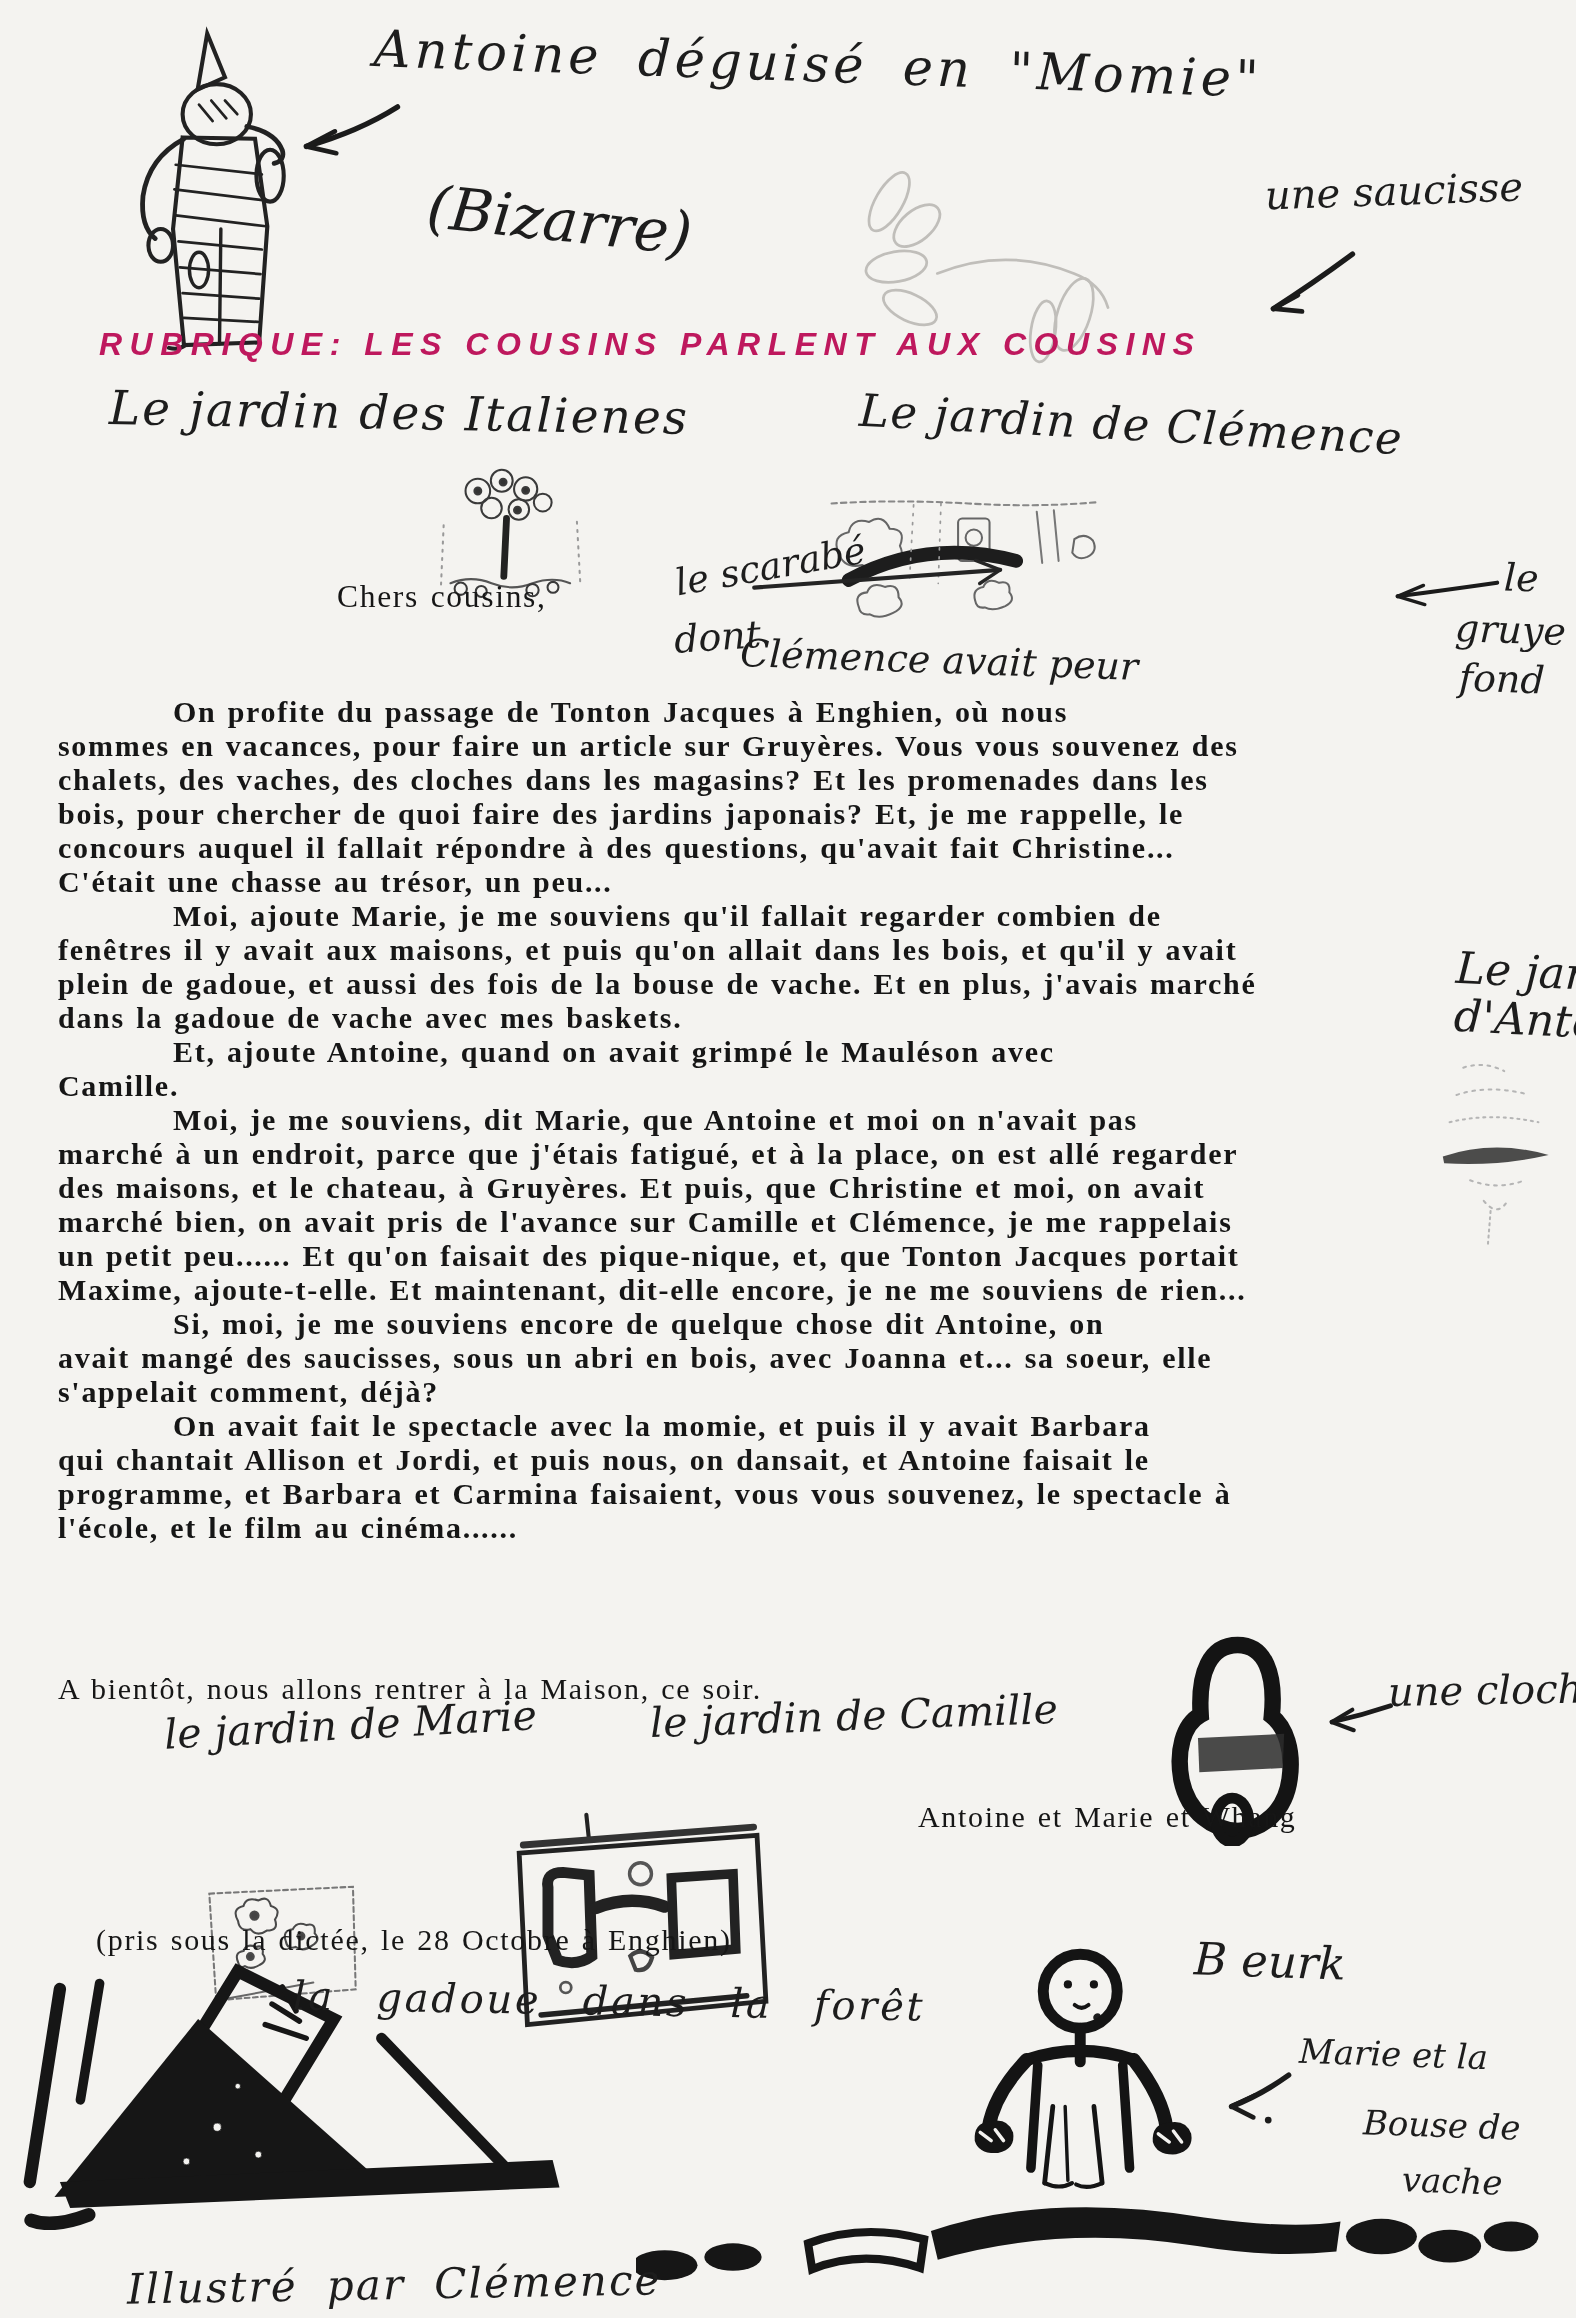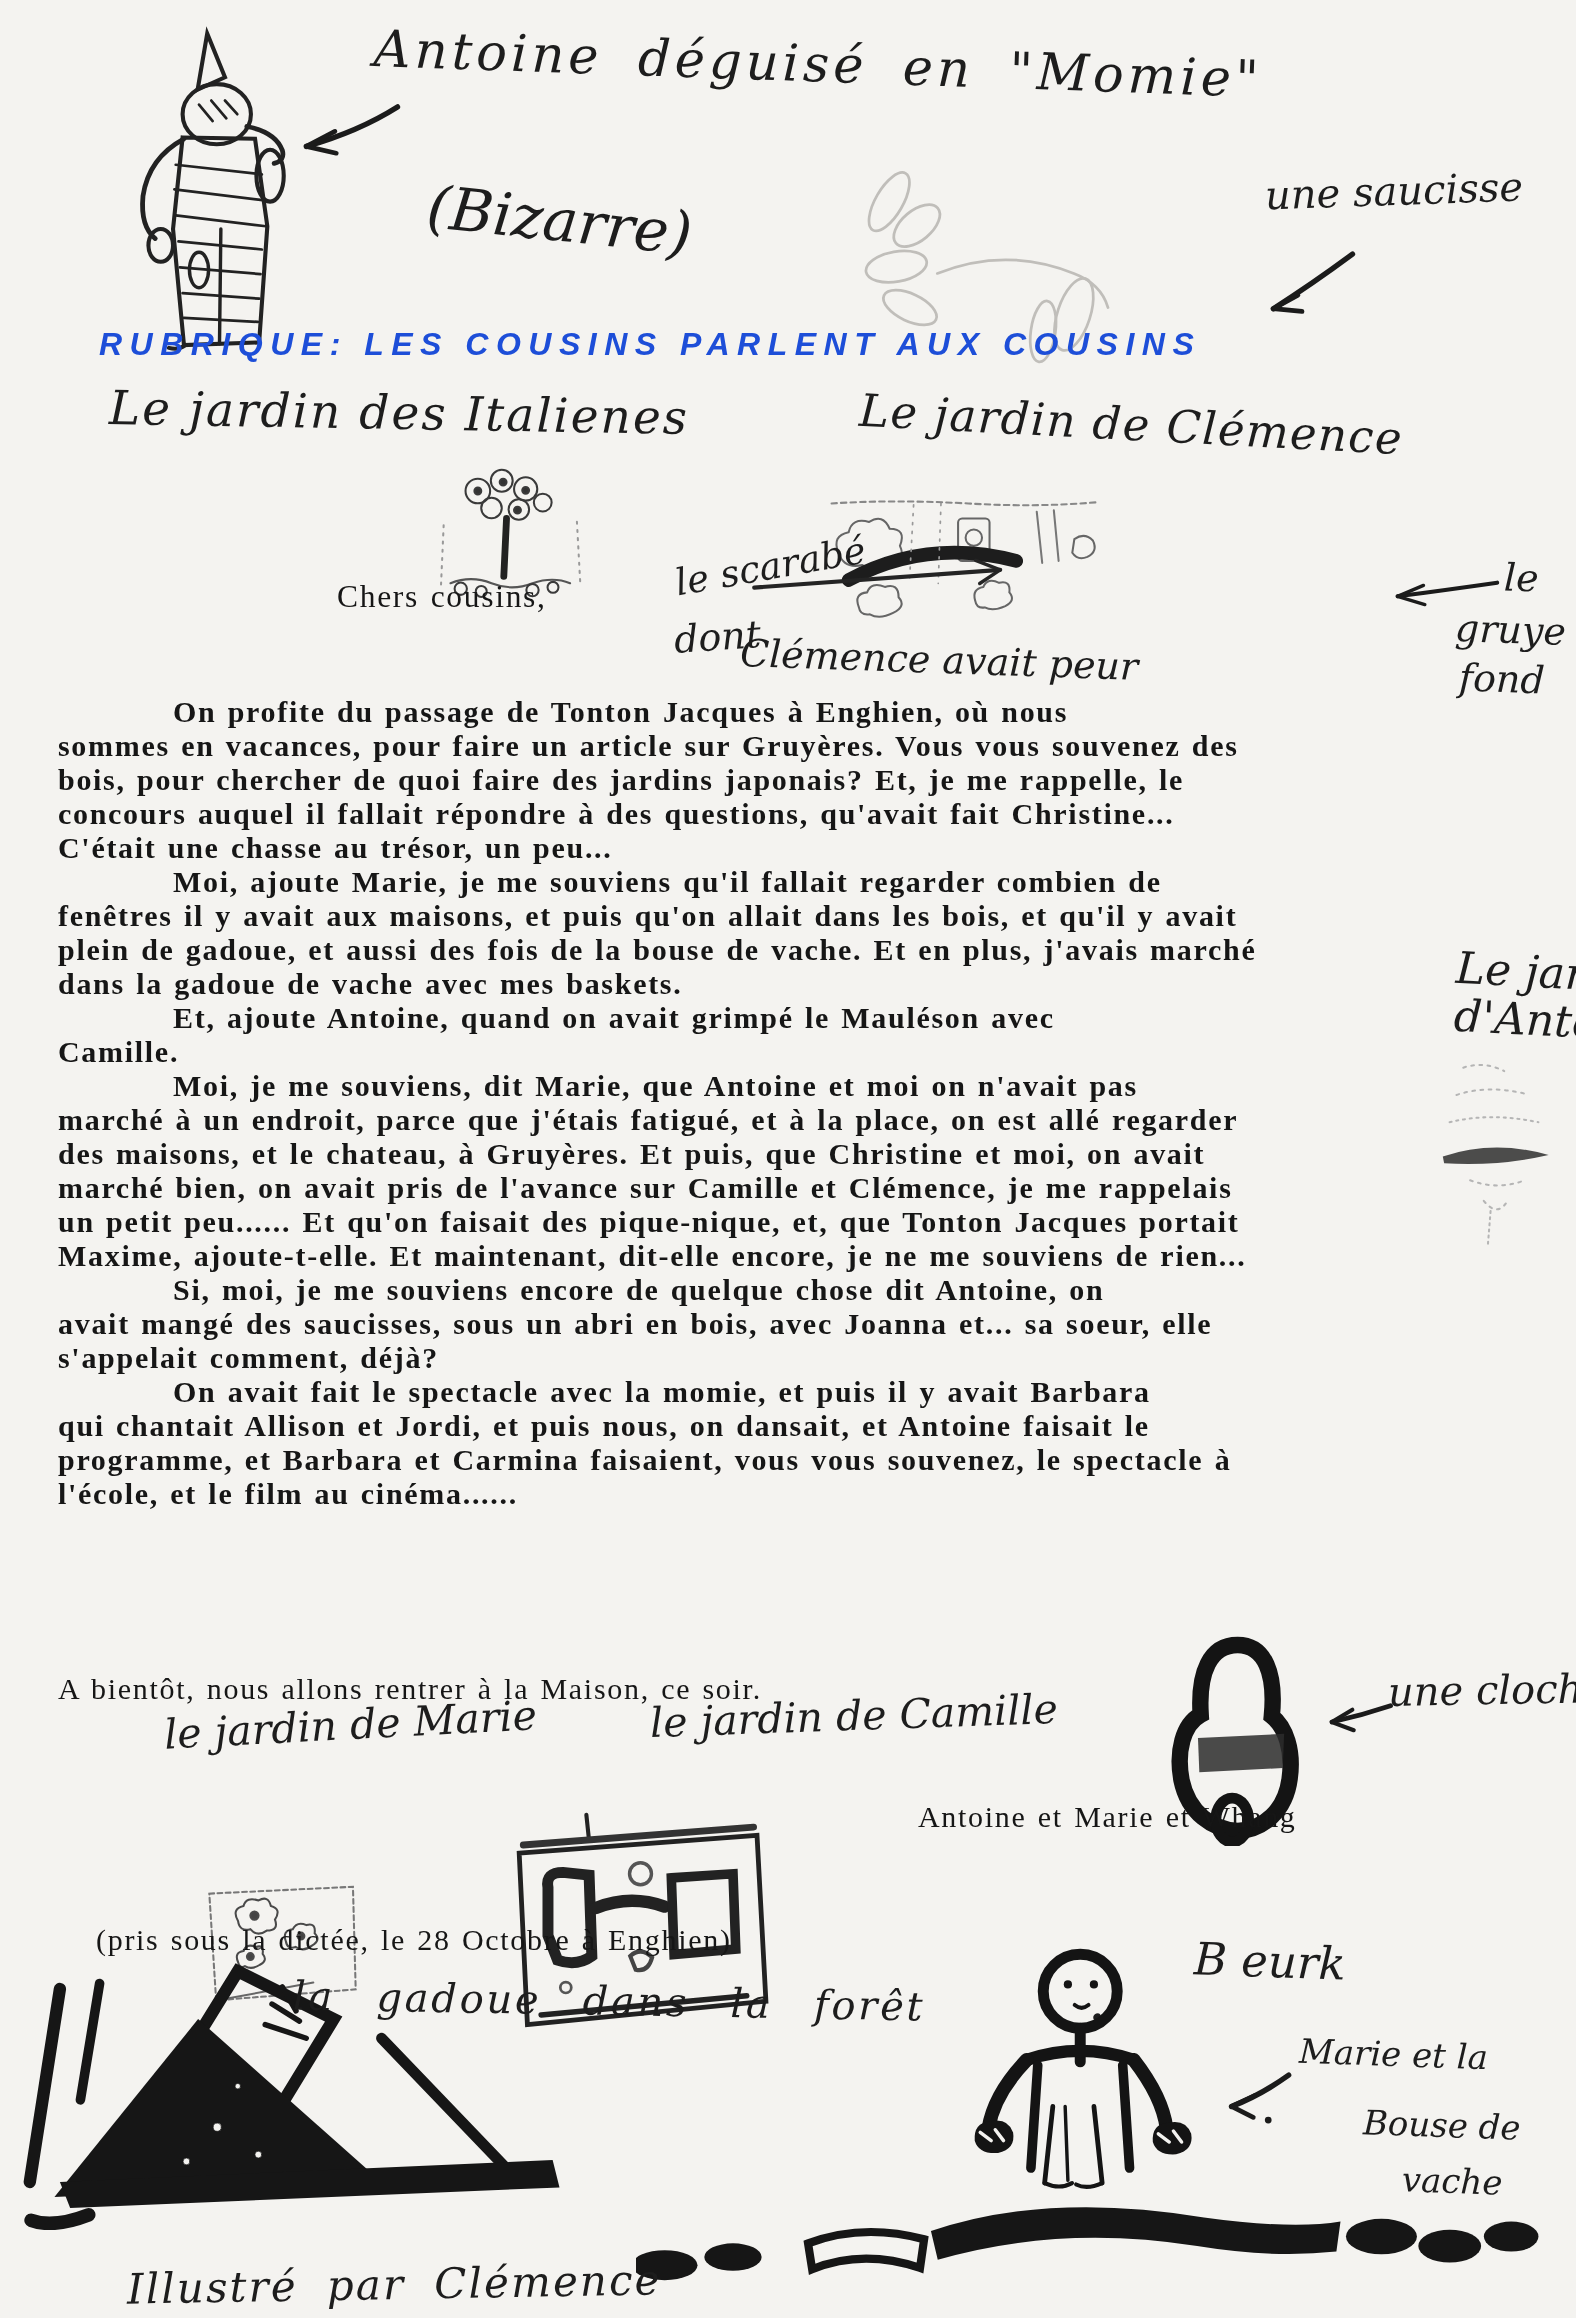--- a/index.html
+++ b/index.html
@@ -15,21 +15,21 @@
   
   .typed{
     font-family:"Liberation Serif", serif;
     color:#161616;
     letter-spacing:1.7px;
     word-spacing:2.1px;
   }
   .rubric{
     font-family:"Liberation Sans", sans-serif;
     font-weight:bold;font-style:italic;
-    font-size:32px;letter-spacing:7.5px;color:#1d4ed8;
+    font-size:32px;letter-spacing:7.5px;color:#be185d;
     white-space:nowrap;
   }
   .body-lines{font-size:30px;line-height:34px;}
   .body-lines .ln{white-space:nowrap;}
   .body-lines .ind{padding-left:115px;}
   
   .hw{
     font-family:"DejaVu Serif", serif;
     font-style:italic;
     color:#1d1d1d;
@@ -151,20 +151,21 @@
       <path d="M14,40 L52,24 M14,40 L54,52" stroke-width="5"></path>
     </g>
   </svg>
   <div class="abs hw" style="left:1504px;top:556px;font-size:38px;transform:rotate(2deg);">le</div>
   <div class="abs hw" style="left:1455px;top:608px;font-size:38px;transform:rotate(2deg);">gruye</div>
   <div class="abs hw" style="left:1459px;top:657px;font-size:38px;transform:rotate(2deg);">fond</div>
 
   <div class="abs typed body-lines" style="left:58px;top:695px;width:1420px;font-weight:bold;">
     <div class="ln ind">On profite du passage de Tonton Jacques à Enghien, où nous</div>
     <div class="ln">sommes en vacances, pour faire un article sur Gruyères. Vous vous souvenez des</div>
+    <div class="ln">chalets, des vaches, des cloches dans les magasins? Et les promenades dans les</div>
     <div class="ln">bois, pour chercher de quoi faire des jardins japonais? Et, je me rappelle, le</div>
     <div class="ln">concours auquel il fallait répondre à des questions, qu'avait fait Christine...</div>
     <div class="ln">C'était une chasse au trésor, un peu...</div>
     <div class="ln ind">Moi, ajoute Marie, je me souviens qu'il fallait regarder combien de</div>
     <div class="ln">fenêtres il y avait aux maisons, et puis qu'on allait dans les bois, et qu'il y avait</div>
     <div class="ln">plein de gadoue, et aussi des fois de la bouse de vache. Et en plus, j'avais marché</div>
     <div class="ln">dans la gadoue de vache avec mes baskets.</div>
     <div class="ln ind">Et, ajoute Antoine, quand on avait grimpé le Mauléson avec</div>
     <div class="ln">Camille.</div>
     <div class="ln ind">Moi, je me souviens, dit Marie, que Antoine et moi on n'avait pas</div>

